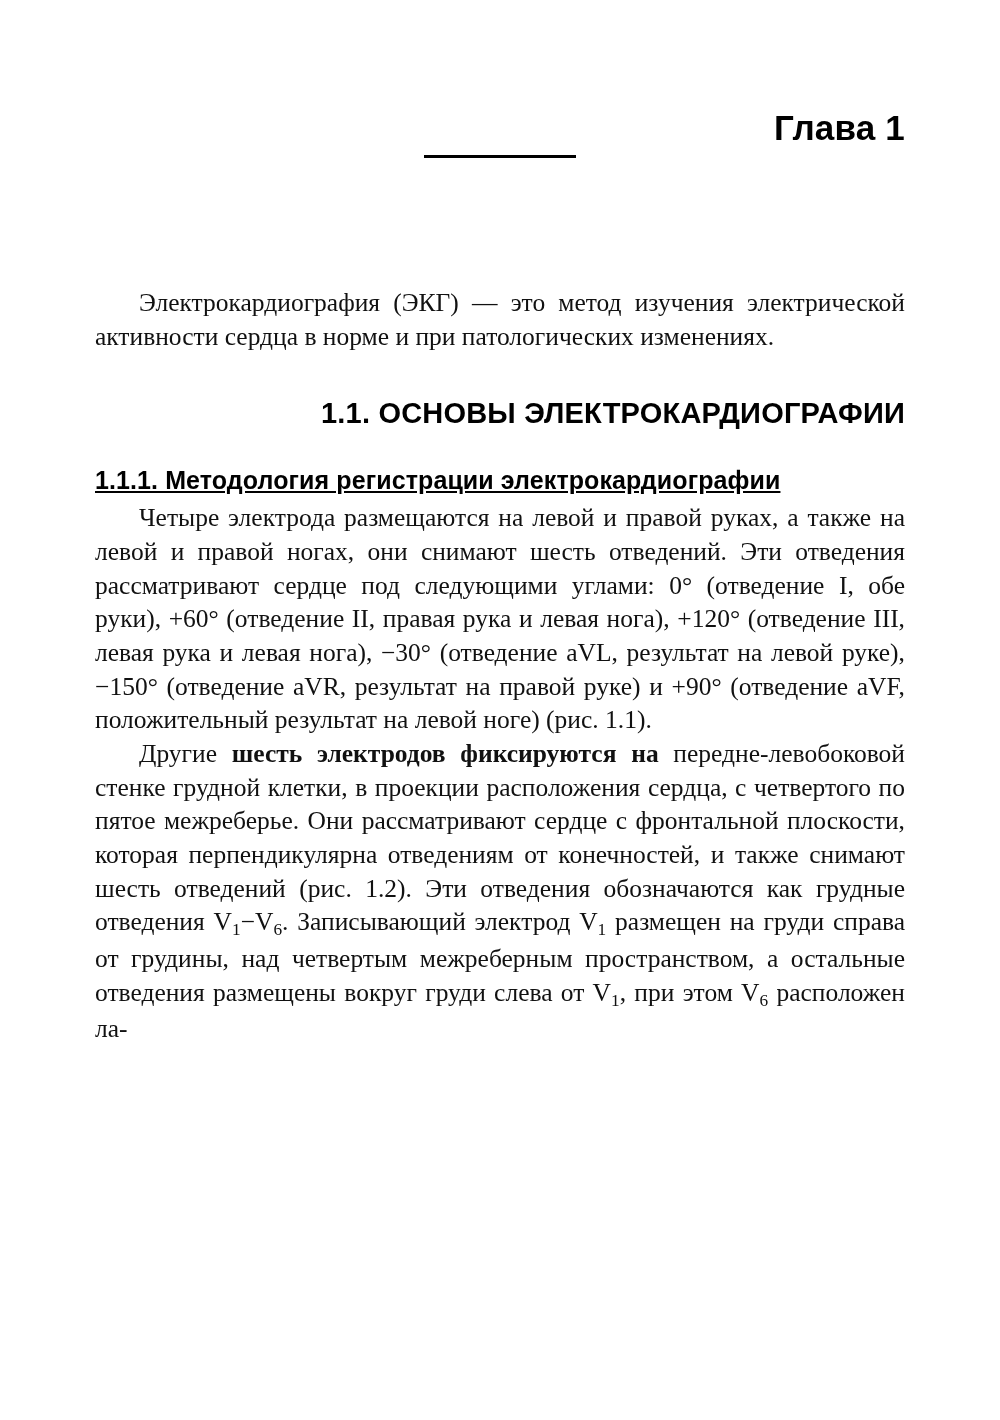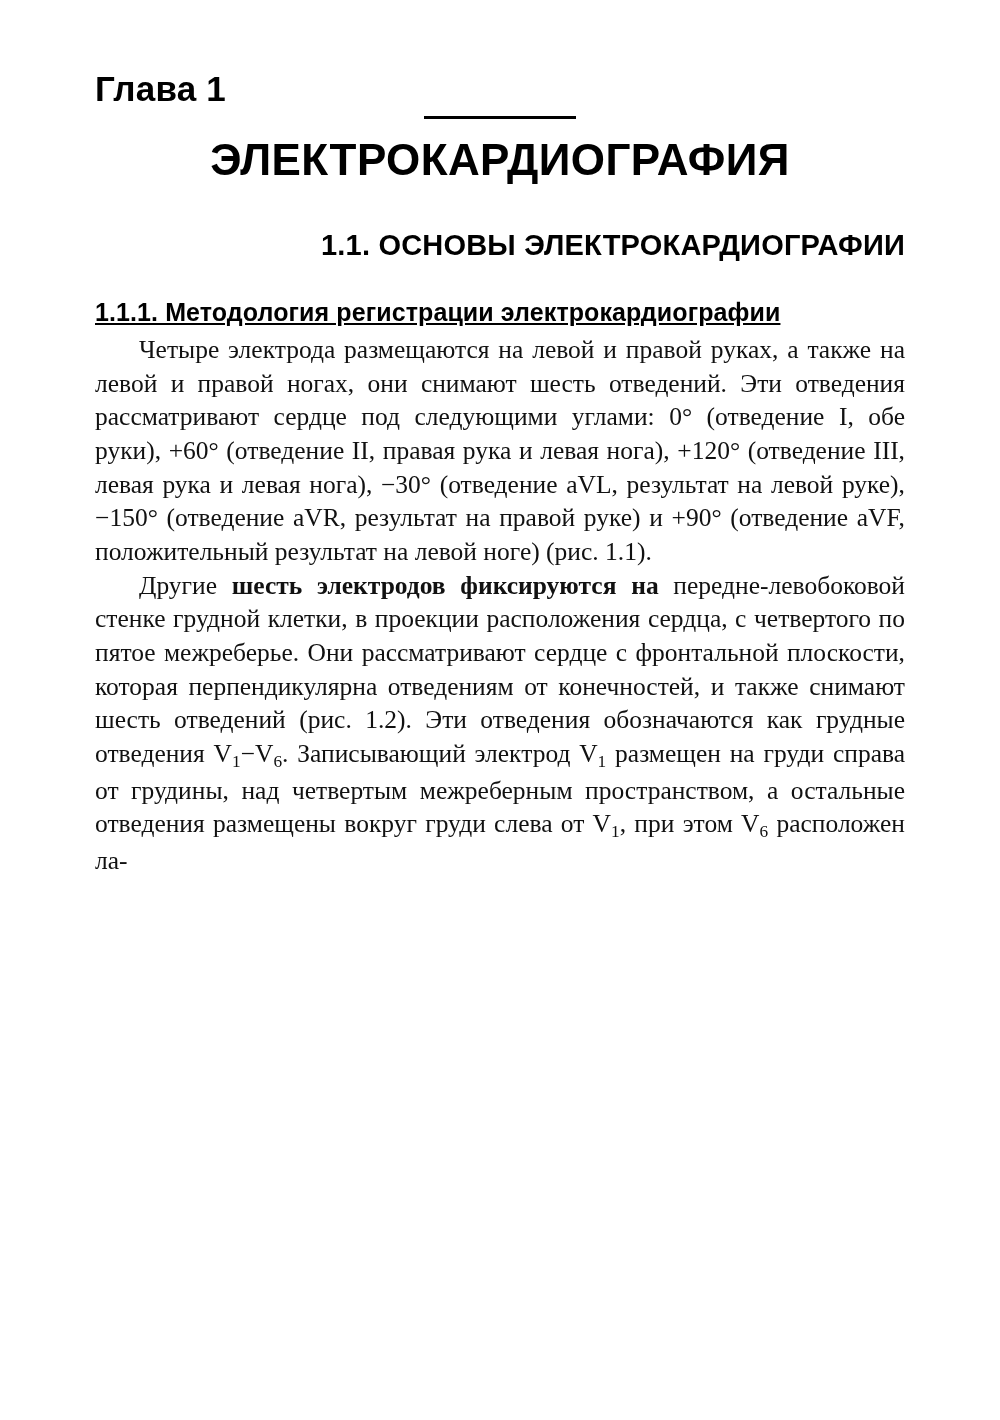--- a/index.html
+++ b/index.html
@@ -20,22 +20,22 @@
     left: 0;
     top: 0;
     width: 1000px;
     height: 1420px;
     box-sizing: border-box;
     padding: 0 95px;
   }
 
   
   .chapter-label {
-    margin-top: 69px;
-    text-align: left;
+    margin-top: 108px;
+    text-align: right;
     font-family: "Liberation Sans", sans-serif;
     font-weight: bold;
     font-size: 35px;
     letter-spacing: 0.2px;
     color: #000;
   }
   .chapter-rule {
     width: 152px;
     height: 3px;
     background: #000;
@@ -93,22 +93,24 @@
   sub { font-size: 0.68em; vertical-align: -0.28em; }
 </style>
 </head>
 <body>
 
 <div class="page">
 
   <div class="chapter-label">Глава 1</div>
   <div class="chapter-rule"></div>
 
-  <h1 class="chapter-title">ЭЛЕКТРОКАРДИОГРАФИЯ</h1>
 
+  <div class="intro">
+    <p class="body">Электрокардиография (ЭКГ) — это метод изучения электрической активности сердца в норме и при патологических изменениях.</p>
+  </div>
 
   <h2 class="section">1.1. ОСНОВЫ ЭЛЕКТРОКАРДИОГРАФИИ</h2>
 
   <h3 class="subsection">1.1.1. Методология регистрации электрокардиографии</h3>
 
 
   <p class="body">Четыре электрода размещаются на левой и правой руках, а также на левой и правой ногах, они снимают шесть отведений. Эти отведения рассматривают сердце под следующими углами: 0° (отведение I, обе руки), +60° (отведение II, правая рука и левая нога), +120° (отведение III, левая рука и левая нога), −30° (отведение aVL, результат на левой руке), −150° (отведение aVR, результат на правой руке) и +90° (отведение aVF, положительный результат на левой ноге) (рис. 1.1).</p>
 
   <p class="body"><span>Другие </span><span class="bold-inline">шесть электродов фиксируются на</span><span> передне-левобоковой стенке грудной клетки, в проекции расположения сердца, с четвертого по пятое межреберье. Они рассматривают сердце с фронтальной плоскости, которая перпендикулярна отведениям от конечностей, и также снимают шесть отведений (рис. 1.2). Эти отведения обозначаются как грудные отведения V</span><sub>1</sub><span>−V</span><sub>6</sub><span>. Записывающий электрод V</span><sub>1</sub><span> размещен на груди справа от грудины, над четвертым межреберным пространством, а остальные отведения размещены вокруг груди слева от V</span><sub>1</sub><span>, при этом V</span><sub>6</sub><span> расположен ла-</span></p>
 

